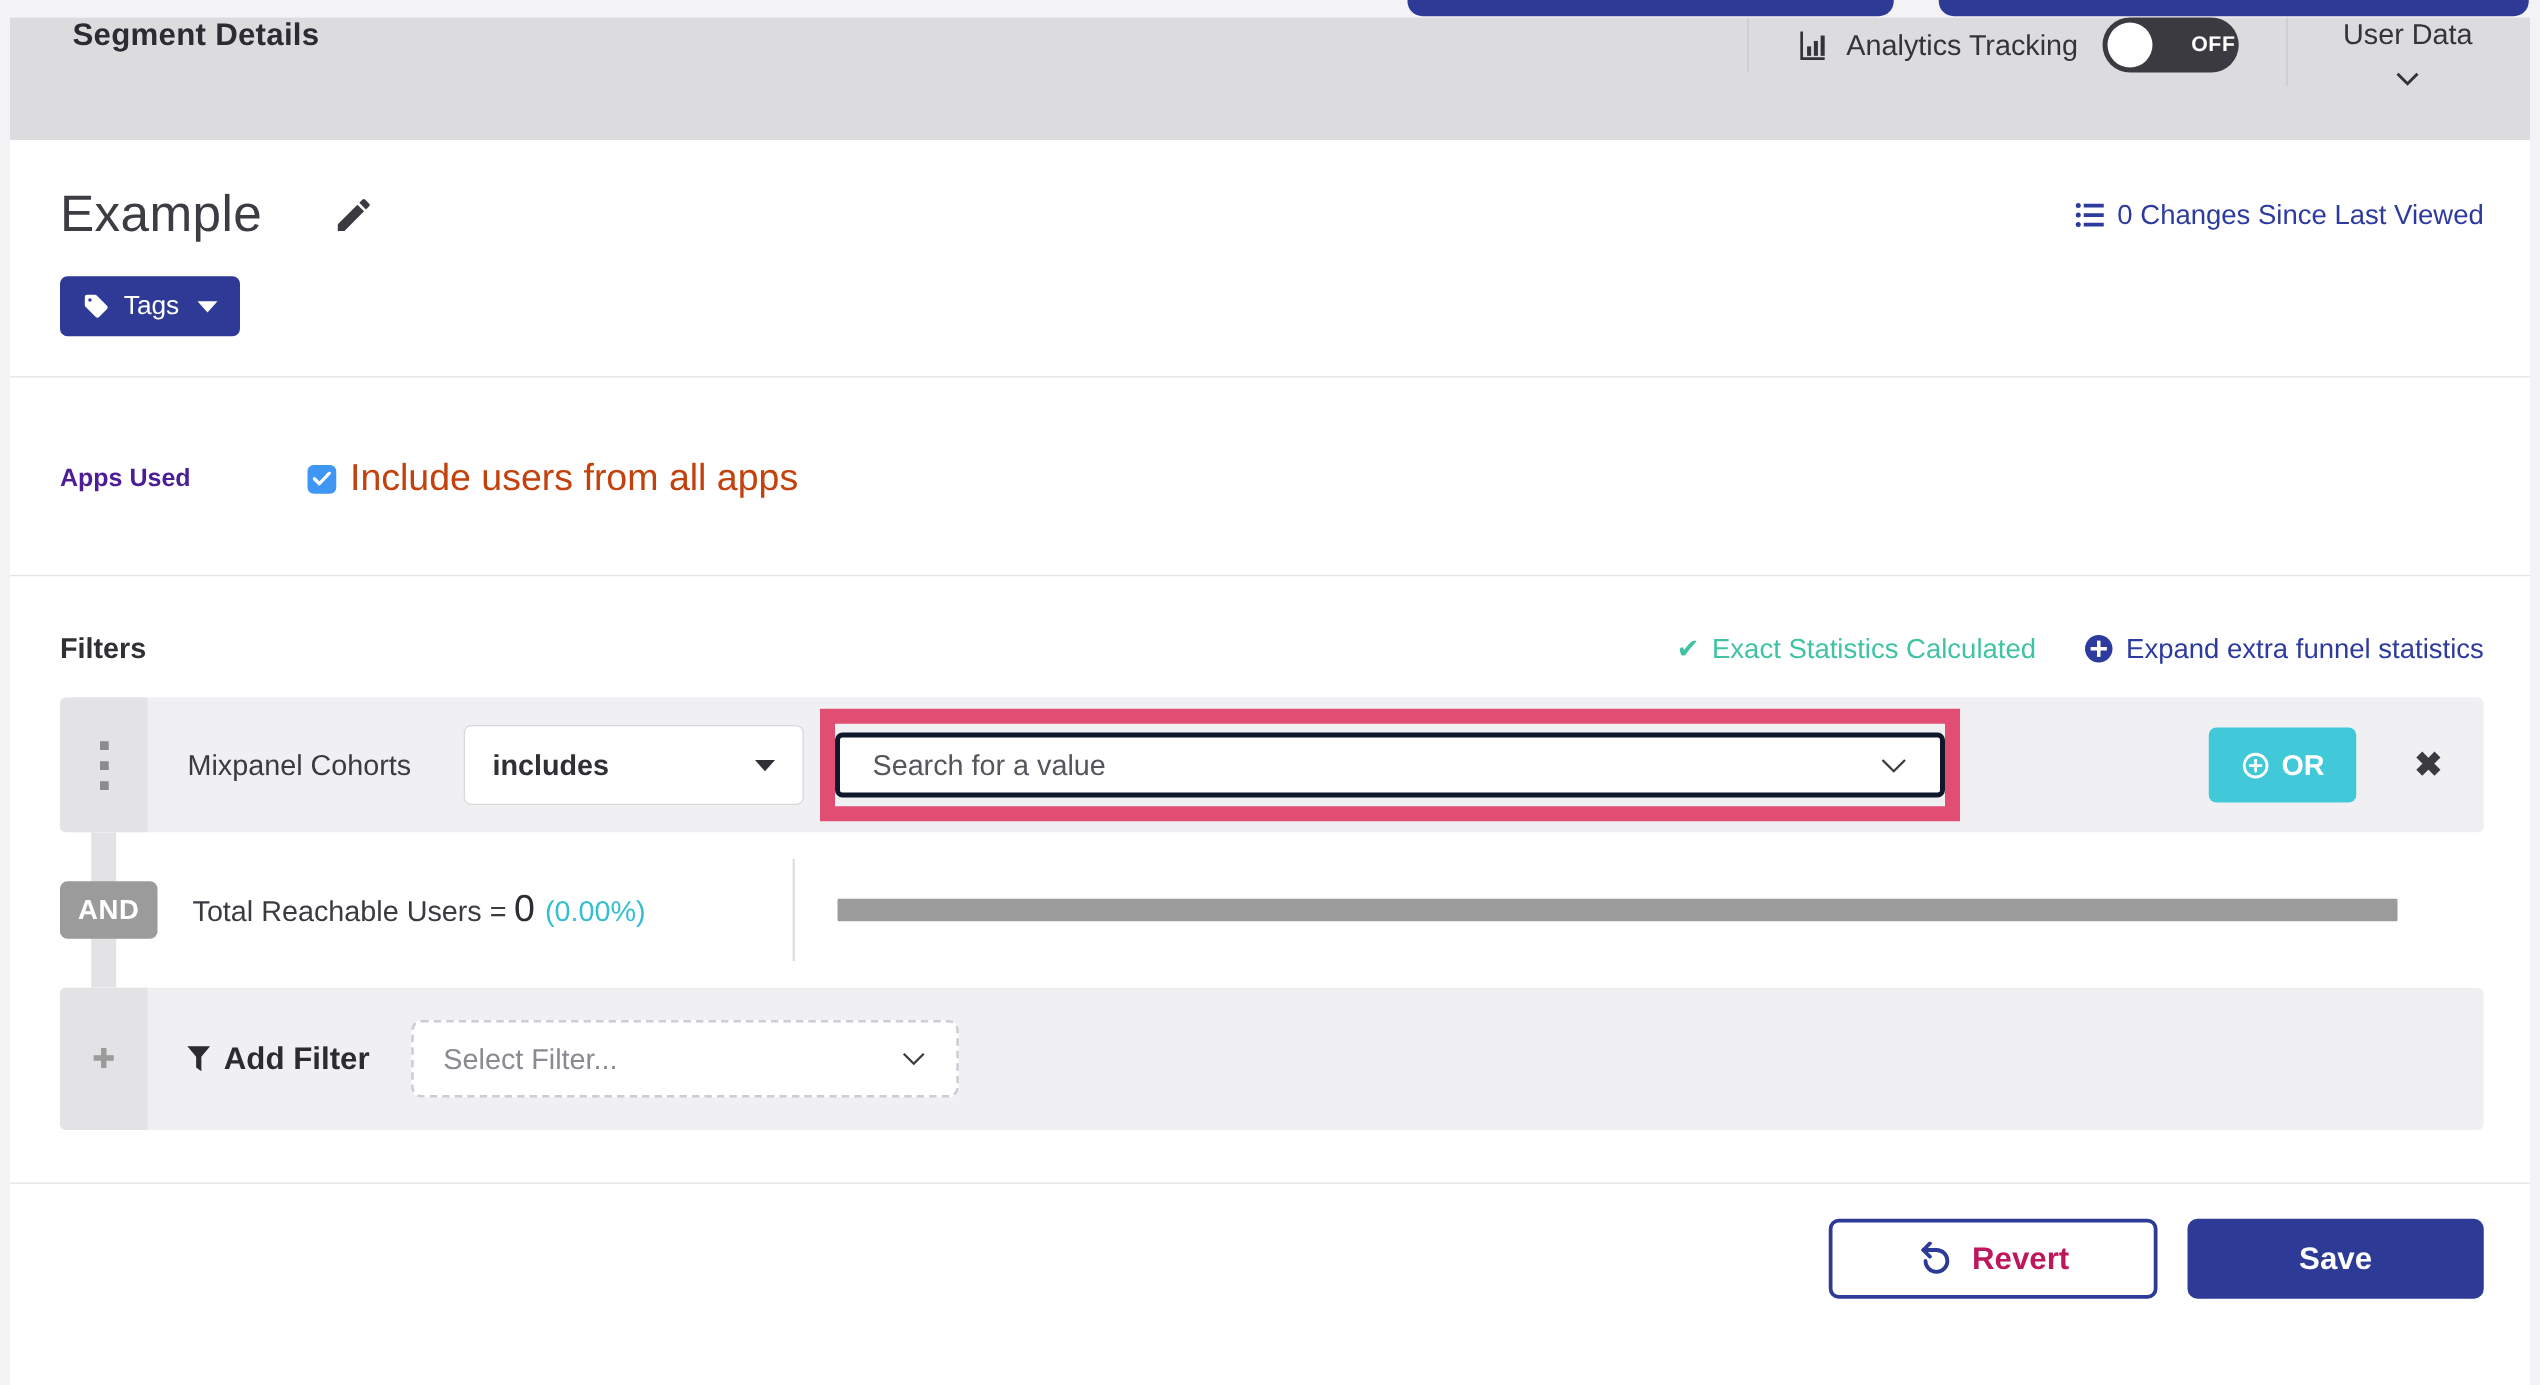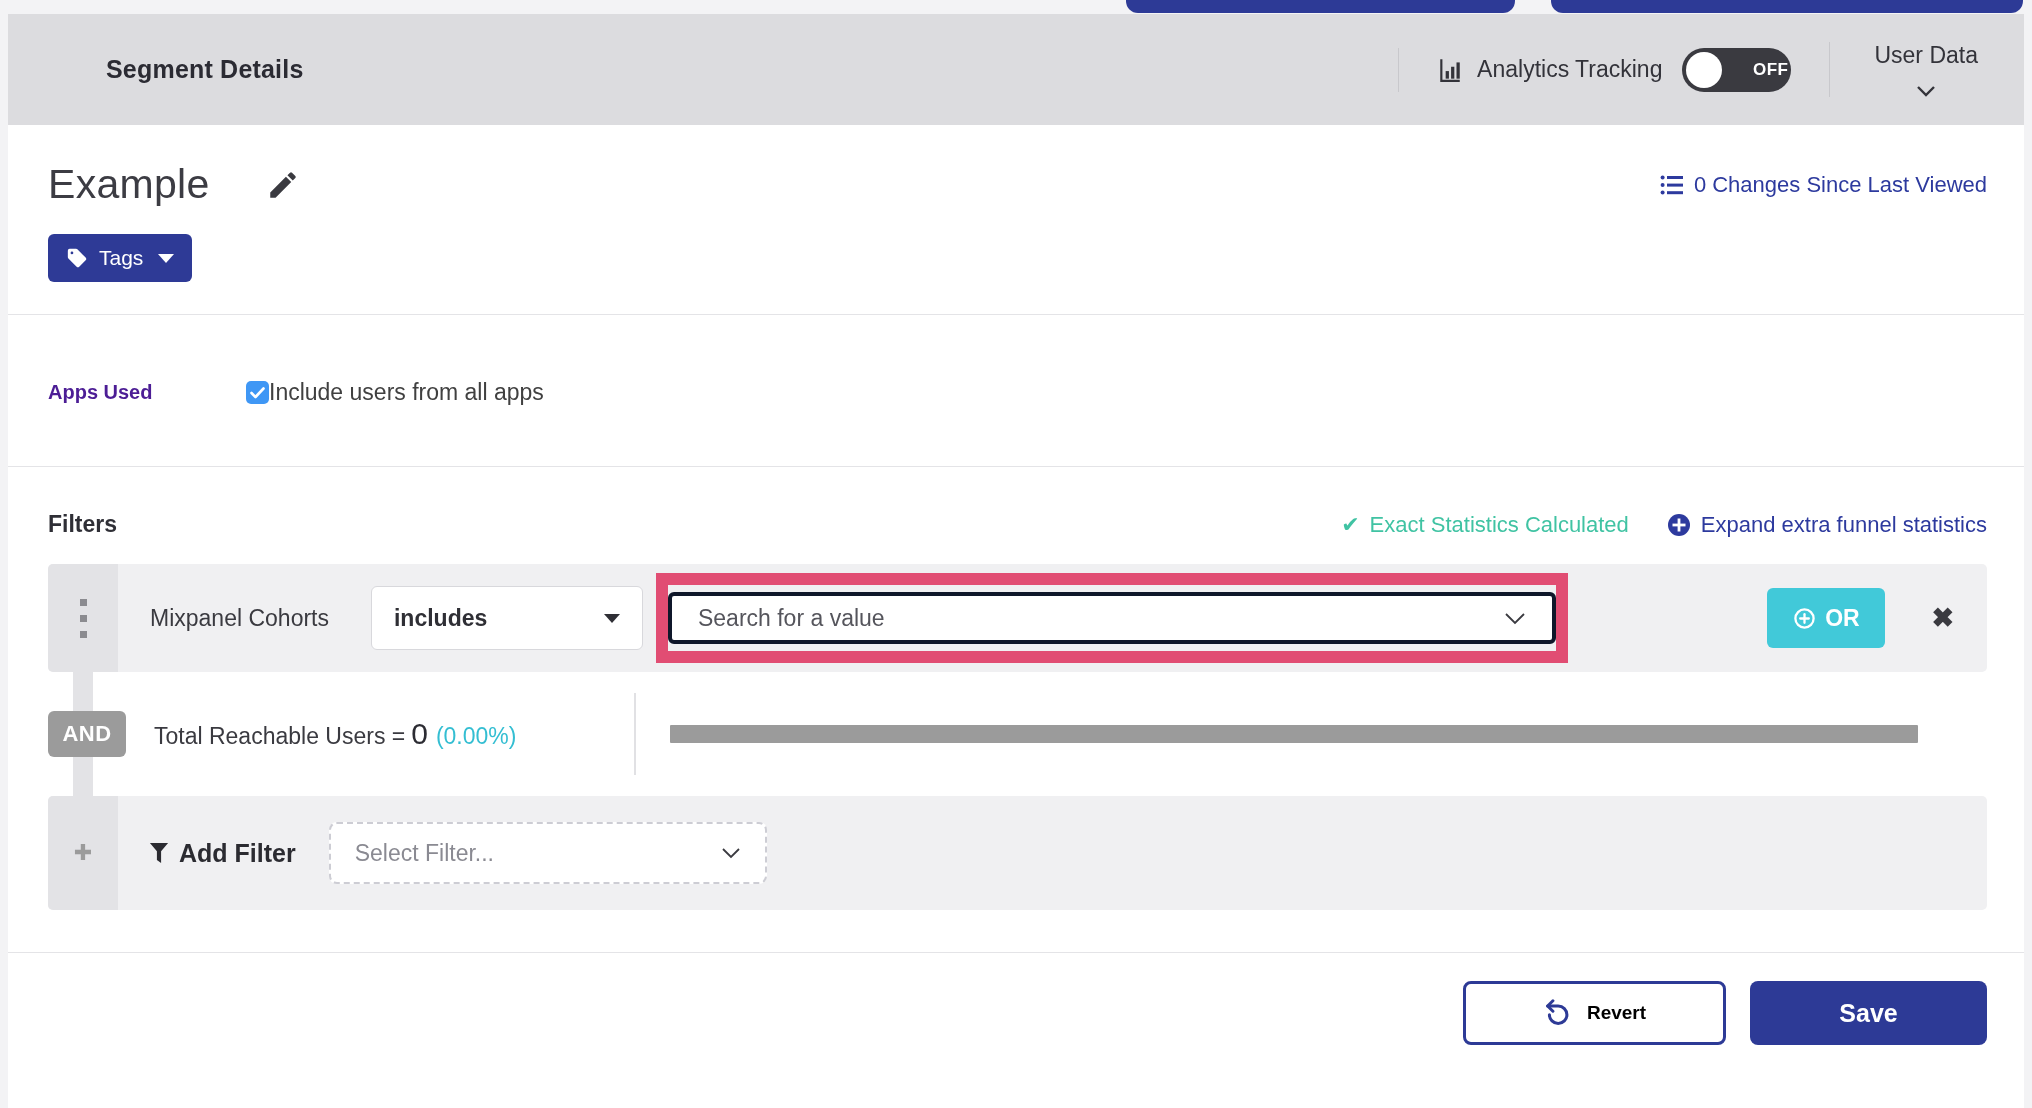--- a/index.html
+++ b/index.html
@@ -9,21 +9,21 @@
     background:#f3f3f5; font-family:"Liberation Sans", sans-serif; color:#35353c;
   }
   
   .top-pill { position:absolute; top:0; height:13px; background:#2d3a96; border-radius:0 0 12px 12px; }
   .top-pill.p1 { left:1126px; width:389px; }
   .top-pill.p2 { left:1551px; width:472px; }
 
   .card { position:absolute; left:8px; top:14px; width:2016px; height:1094px; background:#ffffff; }
 
   
-  .header-bar { display:flex; align-items:center; height:111px; background:#dcdcdf;padding-left:48px; }
+  .header-bar { display:flex; align-items:flex-start; height:98px; background:#dcdcdf; }
   .header-title { flex:1; display:flex; align-items:center; padding-left:50px;
     font-size:25px; font-weight:bold; color:#2b2b33; letter-spacing:.2px; }
   .header-section { display:flex; align-items:center; border-left:1px solid #c8c8cc; padding:0 38px; }
   .analytics-label { font-size:23px; color:#33333a; margin:0 20px 0 14px; }
   .toggle { position:relative; width:109px; height:44px; border-radius:22px; background:#3a3a40; cursor:pointer; flex:none; }
   .toggle-knob { position:absolute; left:4px; top:4px; width:36px; height:36px; border-radius:50%; background:#ffffff; }
   .toggle-label { position:absolute; right:3px; top:50%; transform:translateY(-50%);
     color:#ffffff; font-size:17px; font-weight:bold; letter-spacing:.5px; }
   .user-data { gap:16px; padding:0 46px 0 44px;flex-direction:column; }
   .user-data-label { font-size:23px; color:#33333a; }
@@ -46,21 +46,21 @@
   .tags-btn .caret-down { border-top-color:#fff; margin-left:4px; }
 
   .divider { border:none; border-top:1px solid #e4e4e7; margin:0 -37px 0 -40px; }
   .div-1 { margin-top:32px; }
 
   
   .apps-row { display:flex; align-items:center; padding:64px 0 60px; }
   .apps-label { font-size:20px; font-weight:bold; color:#4c1d95; width:198px; }
   .checkbox { width:23px; height:23px; border-radius:5px; background:#3f97f5; display:inline-flex;
     align-items:center; justify-content:center; cursor:pointer; flex:none; }
-  .apps-check-label { font-size:23px; color:#404040; }
+  .apps-check-label { font-size:30px; color:#c2410c; margin-left:11px; }
 
   
   .filters-header { display:flex; align-items:center; margin-top:44px; }
   .filters-title { font-size:23px; font-weight:bold; color:#2f2f36; }
   .exact-stats { margin-left:auto; display:flex; align-items:center; gap:10px; color:#40c3a3; font-size:22px; }
   .expand-link { margin-left:38px; display:flex; align-items:center; gap:10px; color:#2d3a9e;
     font-size:22px; font-weight:normal; cursor:pointer; }
 
   .filter-row { margin-top:26px; display:flex; align-items:center; height:108px;
     background:#f0f0f2; border-radius:5px; }
@@ -108,22 +108,22 @@
   .select-filter { margin-left:33px; width:438px; height:62px; background:#fff;
     border:2px dashed #cdcdd4; border-radius:8px; display:flex; align-items:center; padding:0 24px; cursor:pointer; }
   .select-filter-placeholder { font-size:23px; color:#8a8a92; }
   .select-filter svg { margin-left:auto; }
 
   .div-bottom { margin-top:42px; }
 
   
   .footer { display:flex; justify-content:flex-end; align-items:center; gap:24px; padding:28px 0 40px; }
   .revert-btn { display:inline-flex; align-items:center; justify-content:center; gap:16px; width:263px; height:64px;
-    background:#fff; border:3px solid #2d3a96; border-radius:8px; color:#000000;
-    font-size:19px; font-weight:bold; font-family:inherit; cursor:pointer; }
+    background:#fff; border:3px solid #2d3a96; border-radius:8px; color:#be185d;
+    font-size:25px; font-weight:bold; font-family:inherit; cursor:pointer; }
   .save-btn { display:inline-flex; align-items:center; justify-content:center; width:237px; height:64px;
     background:#2d3a96; border:none; border-radius:8px; color:#fff;
     font-size:25px; font-weight:bold; font-family:inherit; cursor:pointer; }
 
   svg { display:block; }
 </style>
 </head>
 <body>
 
 <div class="page">

